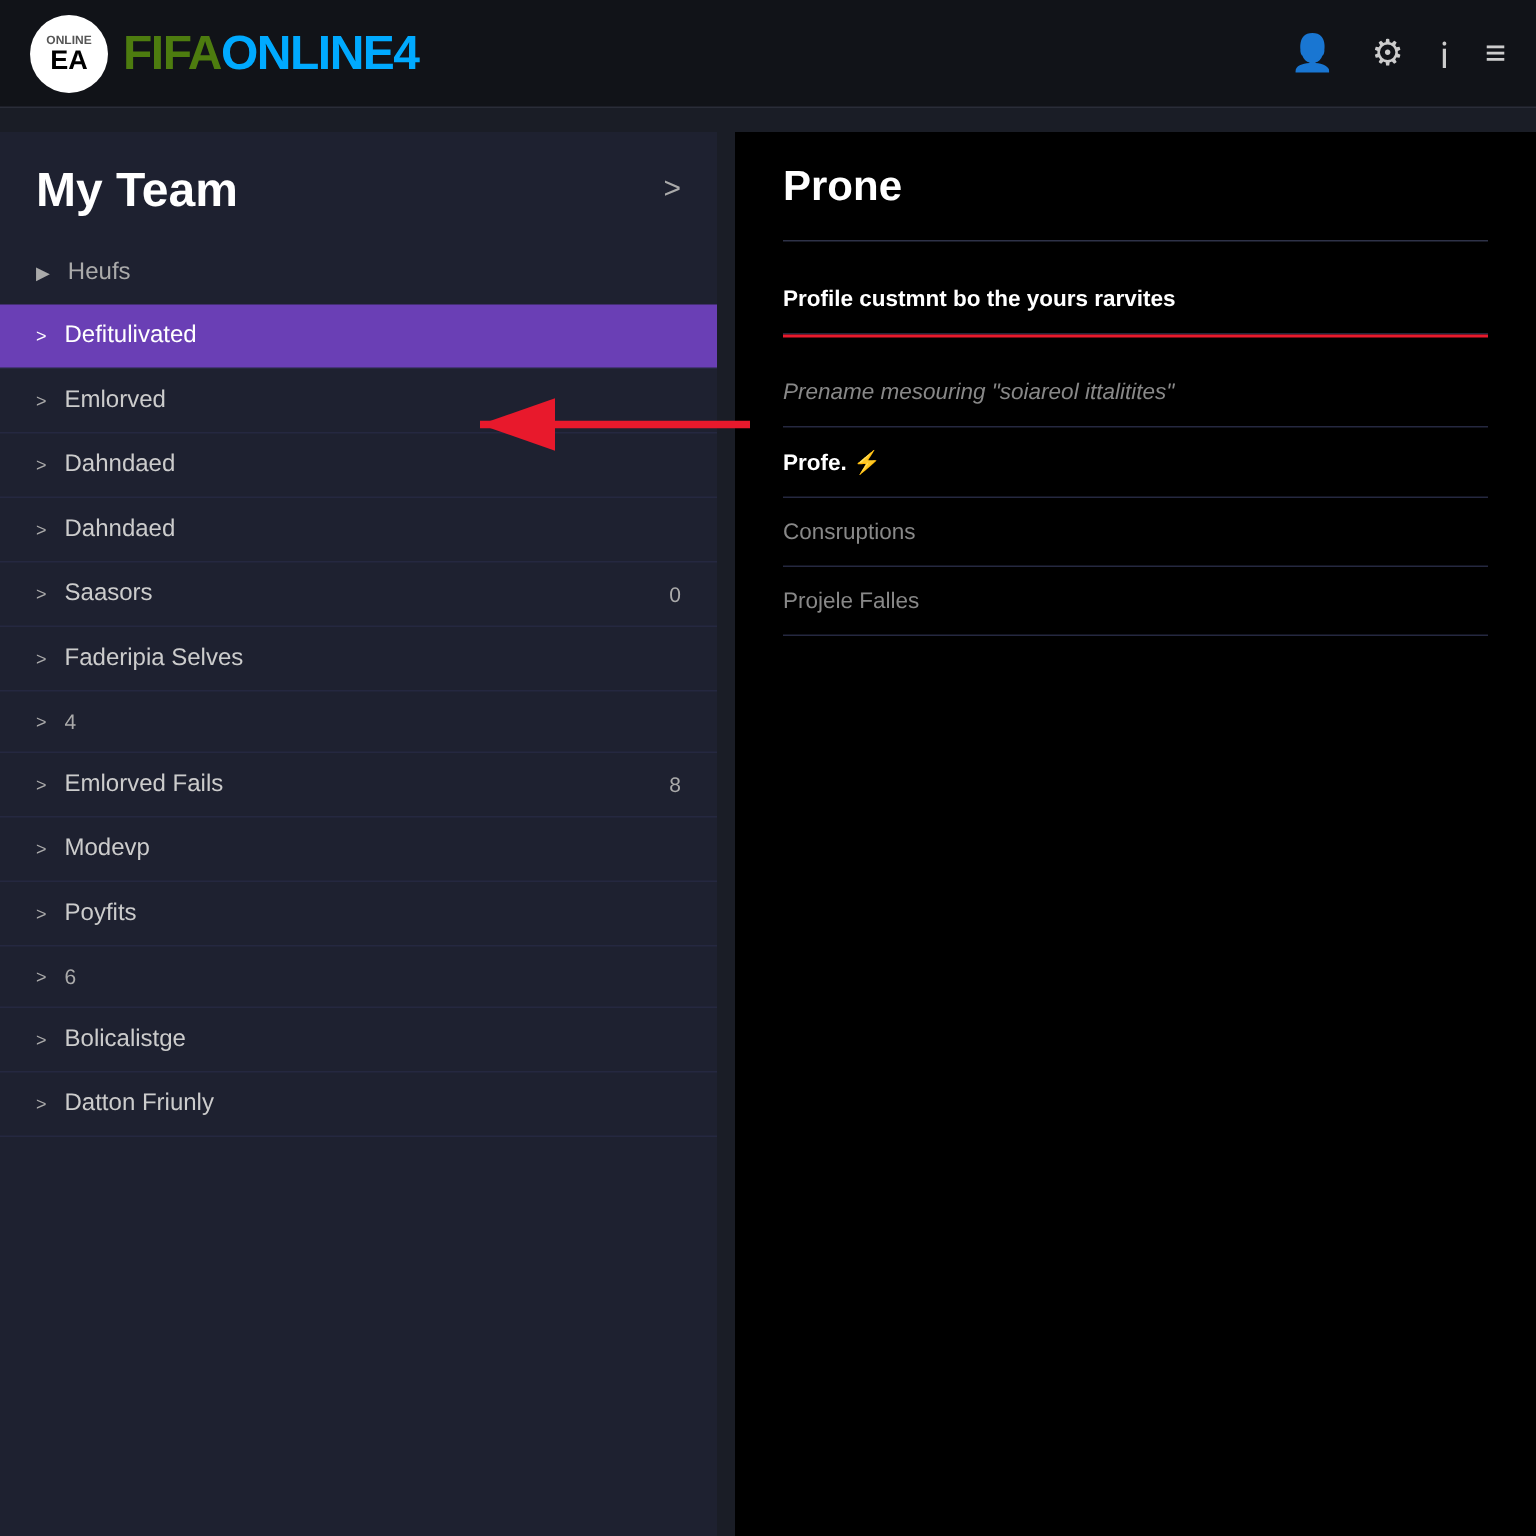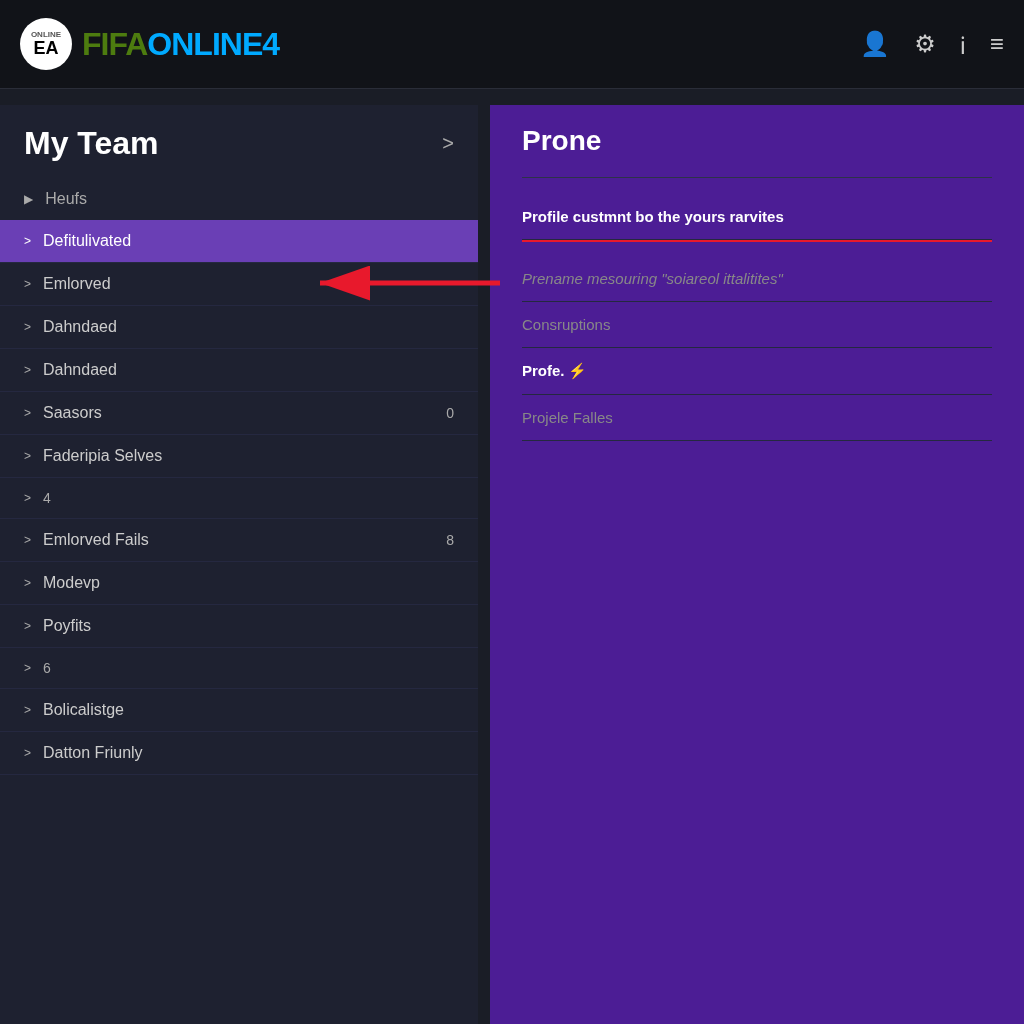--- a/index.html
+++ b/index.html
@@ -8,21 +8,21 @@
       height: 1024px;
       background: #1a1d26;
       font-family: 'Arial', sans-serif;
       color: #fff;
       overflow: hidden;
     }
 
     
     .header {
       background: #111318;
-      height: 89px;
+      height: 72px;
       display: flex;
       align-items: center;
       padding: 0 20px;
       border-bottom: 1px solid #2a2d38;
     }
     .header-logo {
       display: flex;
       align-items: center;
       gap: 10px;
     }
@@ -128,21 +128,21 @@
       flex: 1;
     }
     .sidebar-item .item-count {
       color: #aaa;
       font-size: 14px;
     }
 
     
     .right-panel {
       flex: 1;
-      background: #4c1d95;
+      background: #000000;
       padding: 20px 32px;
     }
     .right-panel-title {
       font-size: 28px;
       font-weight: 900;
       color: #fff;
       margin-bottom: 20px;
     }
     .right-panel-divider {
       height: 1px;
@@ -268,18 +268,18 @@
     <line x1="210" y1="35" x2="30" y2="35" stroke="#e8192c" stroke-width="5" marker-end="url(#arrowhead)"></line>
   </svg>
 
   <div class="right-panel">
     <div class="right-panel-title">Prone</div>
     <div class="right-panel-divider"></div>
 
     <div class="right-item bold">Profile custmnt bo the yours rarvites</div>
     <div style="height:2px;background:#e8192c;margin-bottom:14px;"></div>
     <div class="right-item muted">Prename mesouring "soiareol ittalitites"</div>
+    <div class="right-item bold">Profe. ⚡</div>
     <div class="right-item" style="color:#888;">Consruptions</div>
-    <div class="right-item bold">Profe. ⚡</div>
     <div class="right-item" style="color:#888;">Projele Falles</div>
   </div>
 
 </div>
 
 </body></html>

